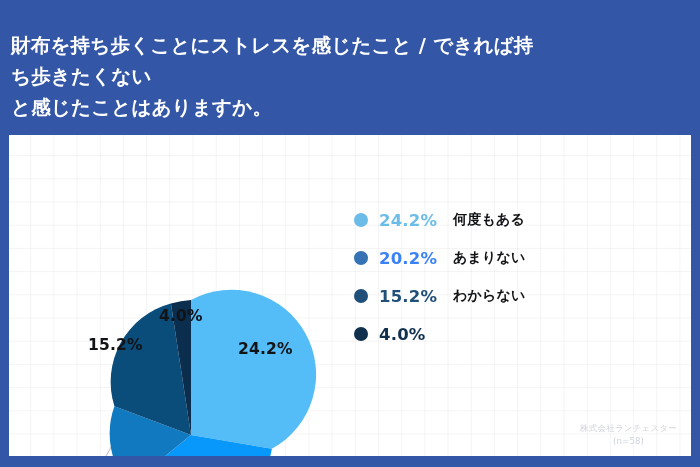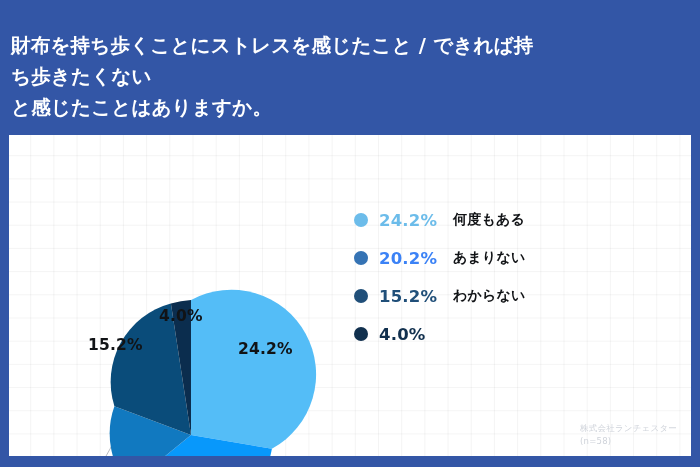--- a/index.html
+++ b/index.html
@@ -116,21 +116,21 @@
     font-size: 14px;
     font-weight: bold;
     letter-spacing: 0.2px;
     white-space: nowrap;
   }
   
   .credit {
     position: absolute;
     right: 14px;
     bottom: 8px;
-    text-align: left;
+    text-align: center;
     color: #cfd3da;
     font-size: 8.5px;
     line-height: 13px;
     letter-spacing: 0.2px;
   }
   .credit div { white-space: nowrap; }
 </style>
 </head>
 <body>
 

